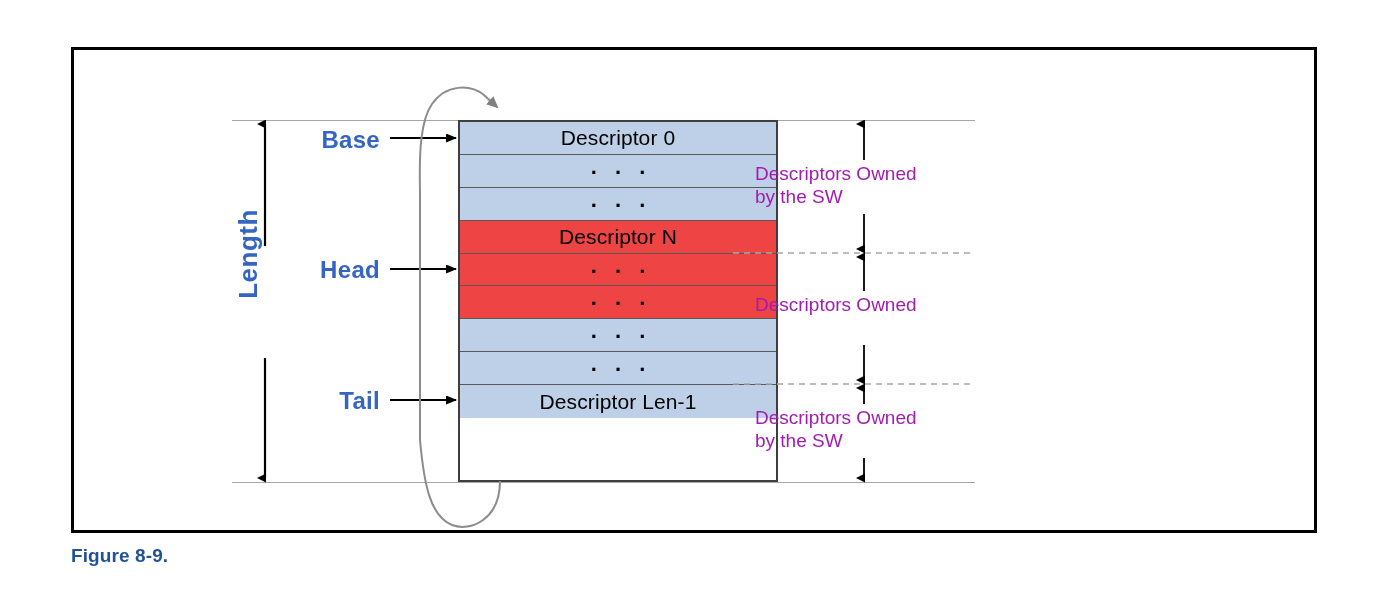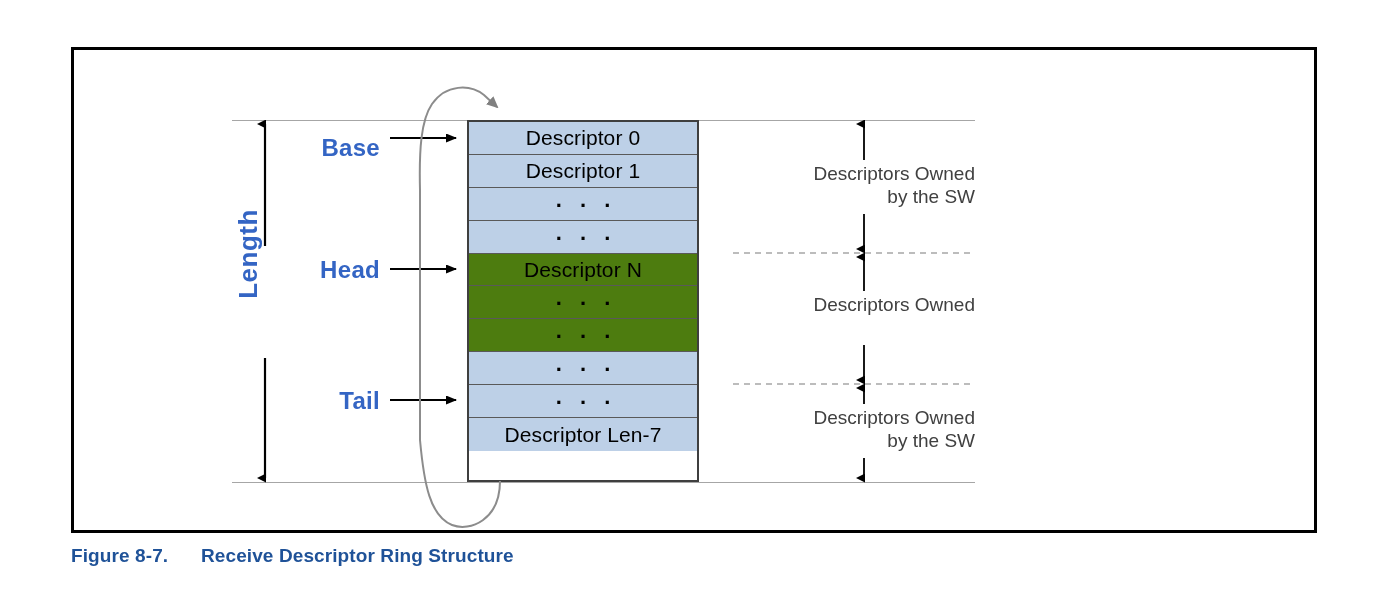--- a/index.html
+++ b/index.html
@@ -64,44 +64,43 @@
     background: #a6a6a6;
   }
   #ref-rule-top    { top: 120px; }
   #ref-rule-bottom { top: 482px; }
 
   
   #descriptor-table {
     position: absolute;
     left: 458px;
     top: 120px;
-    width: 232px;
+    width: 320px;
     height: 362px;
     border: 2px solid #3f3f3f;
     box-sizing: border-box;
     background: #ffffff;
-    margin-left: 9px;
   }
   .desc-row {
     position: relative;
     height: 32.9px;
     box-sizing: border-box;
     border-bottom: 1px solid #595959;
     display: flex;
     align-items: center;
     justify-content: center;
     font-size: 21px;
     color: #000000;
     line-height: 1;
     letter-spacing: 0.1px;
     white-space: nowrap;
   }
   .desc-row:last-child { border-bottom: none; }
   .desc-row.sw  { background: #bdd0e7; }
-  .desc-row.hw  { background: #4d7c0f; }
+  .desc-row.hw  { background: #ef4444; }
   .desc-row .ellipsis {
     letter-spacing: 6px;
     font-size: 22px;
     padding-left: 6px;
     font-weight: 700;
     position: relative;
     top: -4px;
   }
 
   
@@ -127,32 +126,32 @@
   .ptr-label {
     position: absolute;
     color: #3465c4;
     font-size: 24px;
     font-weight: bold;
     letter-spacing: 0.3px;
     white-space: nowrap;
     text-align: right;
     line-height: 1;
   }
-  #ptr-base { left: 240px; top: 128px; width: 140px; margin-top: 8px; }
+  #ptr-base { left: 240px; top: 128px; width: 140px; }
   #ptr-head { left: 240px; top: 258px; width: 140px; }
   #ptr-tail { left: 240px; top: 389px; width: 140px; }
 
   
   .own-label {
     position: absolute;
     left: 755px;
     width: 220px;
-    text-align: right;
+    text-align: left;
     font-size: 19px;
-    color: #404040;
+    color: #a21caf;
     line-height: 1.22;
     white-space: nowrap;
   }
   #own-sw-top { top: 162px; }
   #own-hw     { top: 293px; }
   #own-sw-bot { top: 406px; }
 
   svg.overlay {
     position: absolute;
     left: 0; top: 0;
@@ -169,23 +168,20 @@
   <div id="figure-frame"></div>
 
   <div class="ref-rule" id="ref-rule-top"></div>
   <div class="ref-rule" id="ref-rule-bottom"></div>
 
   <div id="descriptor-table">
     <div class="desc-row sw">
         <span>Descriptor 0</span>
       </div>
     <div class="desc-row sw">
-        <span>Descriptor 1</span>
-      </div>
-    <div class="desc-row sw">
         <span class="ellipsis">. . .</span>
       </div>
     <div class="desc-row sw">
         <span class="ellipsis">. . .</span>
       </div>
     <div class="desc-row hw">
         <span>Descriptor N</span>
       </div>
     <div class="desc-row hw">
         <span class="ellipsis">. . .</span>
@@ -193,21 +189,21 @@
     <div class="desc-row hw">
         <span class="ellipsis">. . .</span>
       </div>
     <div class="desc-row sw">
         <span class="ellipsis">. . .</span>
       </div>
     <div class="desc-row sw">
         <span class="ellipsis">. . .</span>
       </div>
     <div class="desc-row sw">
-        <span>Descriptor Len-7</span>
+        <span>Descriptor Len-1</span>
       </div>
   </div>
 
   <div id="length-label">Length</div>
 
   <div class="ptr-label" id="ptr-base">Base</div>
   <div class="ptr-label" id="ptr-tail">Tail</div>
   <div class="ptr-label" id="ptr-head">Head</div>
 
   <div class="own-label" id="own-sw-top">
@@ -274,17 +270,16 @@
       <line x1="864" y1="291" x2="864" y2="257" stroke="#000000" stroke-width="1.8" marker-end="url(#arrowBlackUp)"></line>
       <line x1="864" y1="345" x2="864" y2="380" stroke="#000000" stroke-width="1.8" marker-end="url(#arrowBlackDown)"></line>
     </g>
     <g>
       <line x1="864" y1="404" x2="864" y2="388" stroke="#000000" stroke-width="1.8" marker-end="url(#arrowBlackUp)"></line>
       <line x1="864" y1="458" x2="864" y2="478" stroke="#000000" stroke-width="1.8" marker-end="url(#arrowBlackDown)"></line>
     </g>
   </svg>
 
   <div id="figure-caption">
-    <span class="cap-num">Figure 8-7.</span>
-    <span class="cap-title">Receive Descriptor Ring Structure</span>
+    <span class="cap-num">Figure 8-9.</span>
   </div>
 
 </div>
 
 </body></html>

